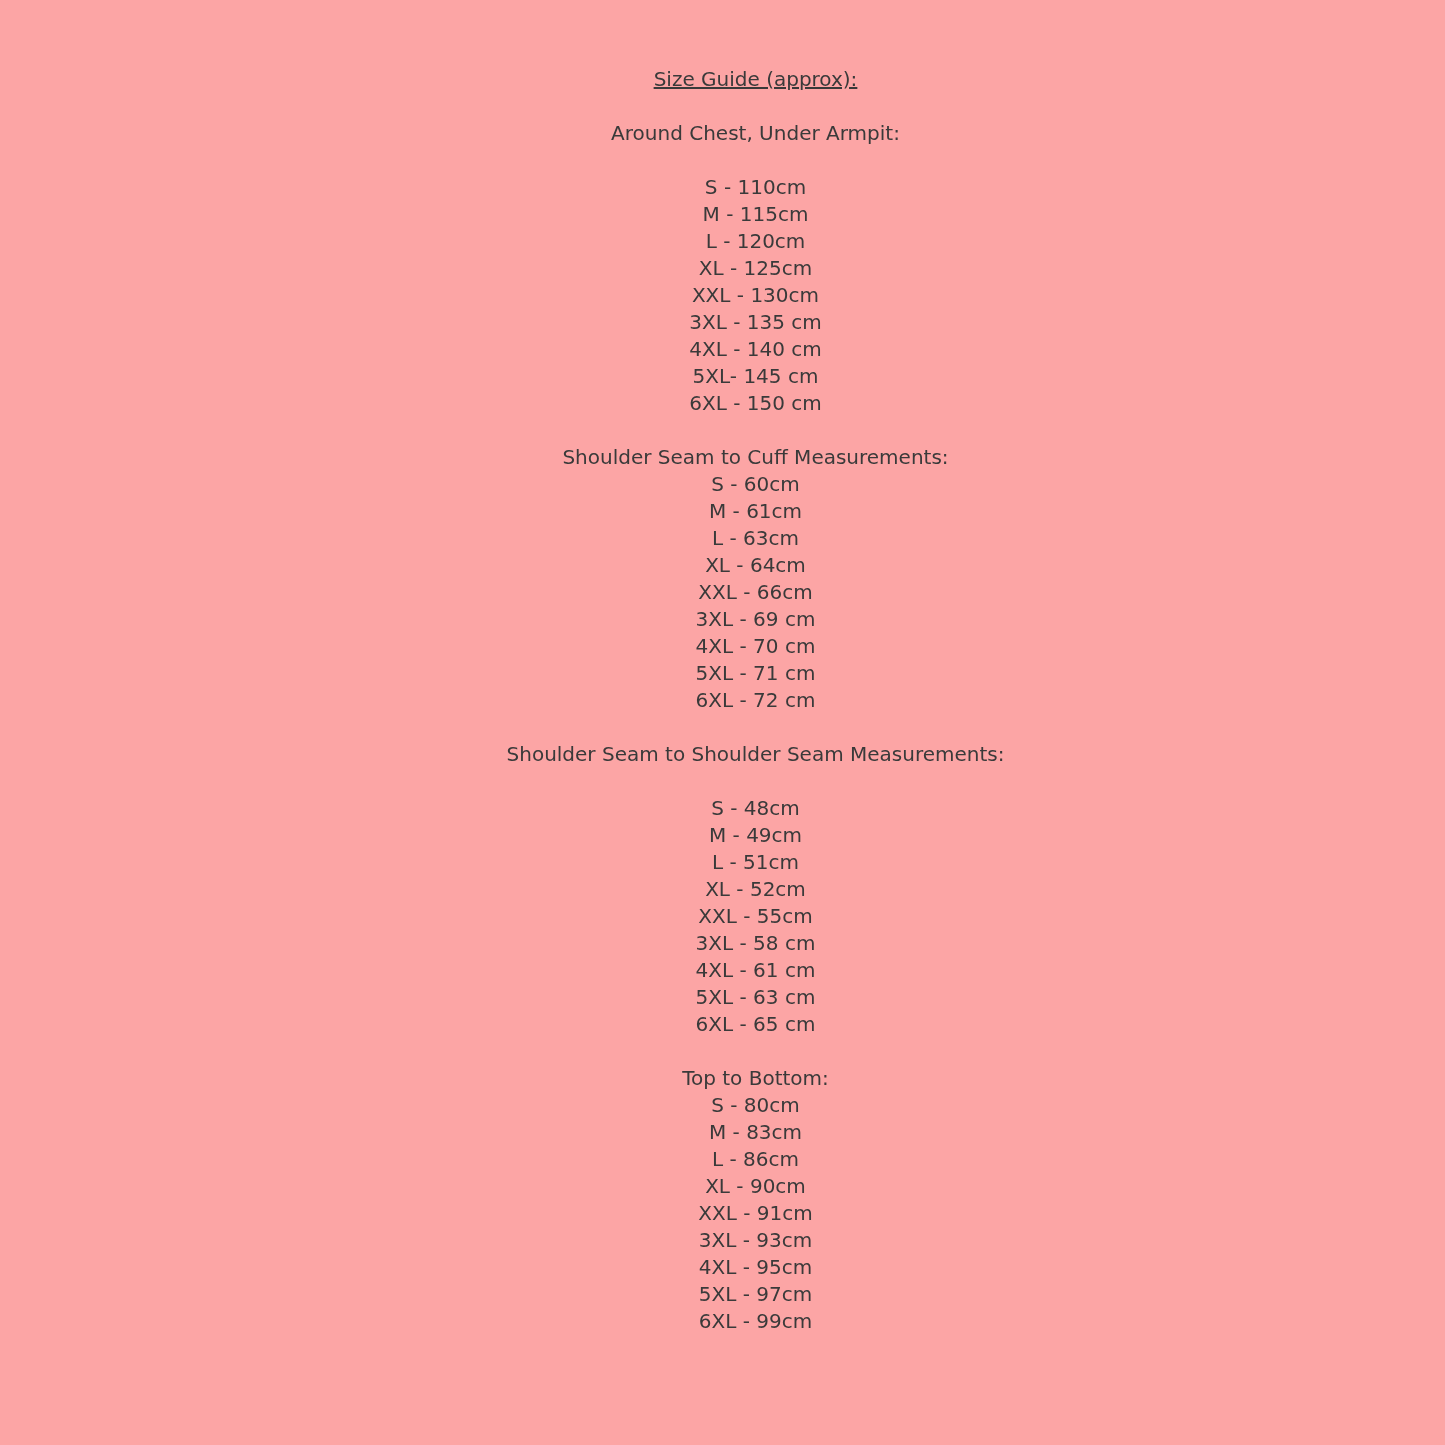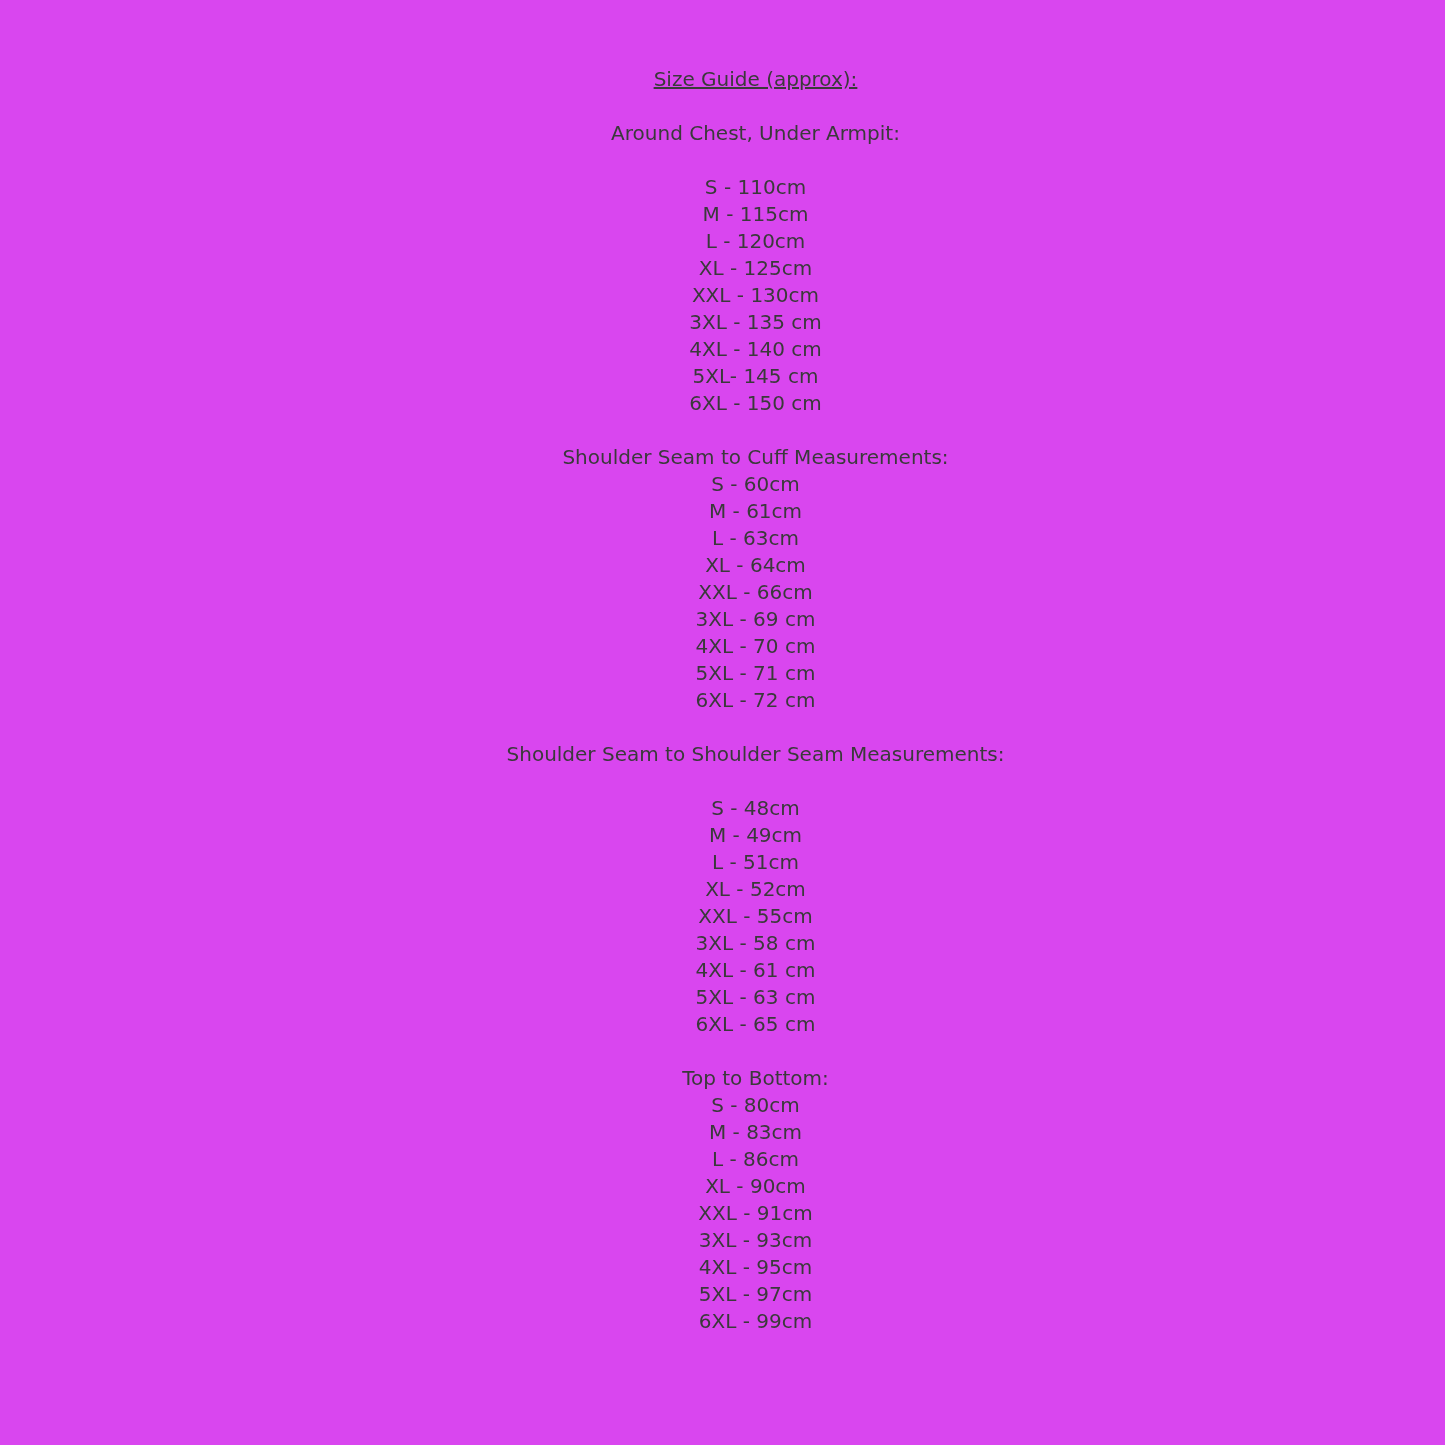--- a/index.html
+++ b/index.html
@@ -6,21 +6,21 @@
     margin: 0;
     padding: 0;
     background: #ffffff;
     color: #3a3a3a;
     font-family: "DejaVu Sans", "Liberation Sans", sans-serif;
     font-size: 20px;
   }
   .page {
     width: 1445px;
     min-height: 1445px;
-    background: #d946ef;
+    background: #fca5a5;
     box-sizing: border-box;
   }
   .content {
     padding-top: 66px;
     padding-bottom: 100px;
     text-align: center;
     position: relative;
     left: 33px; 
   }
   .line {

